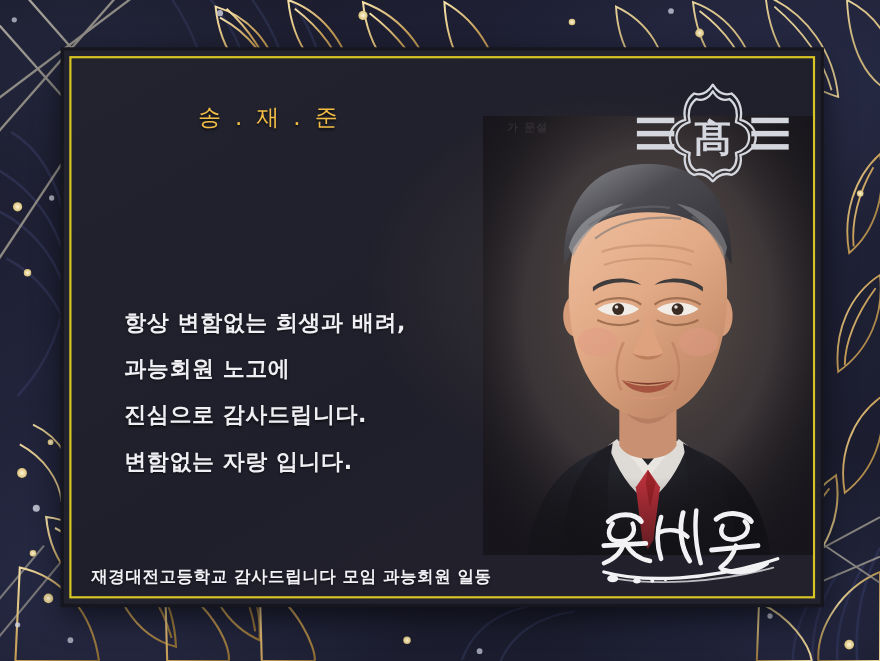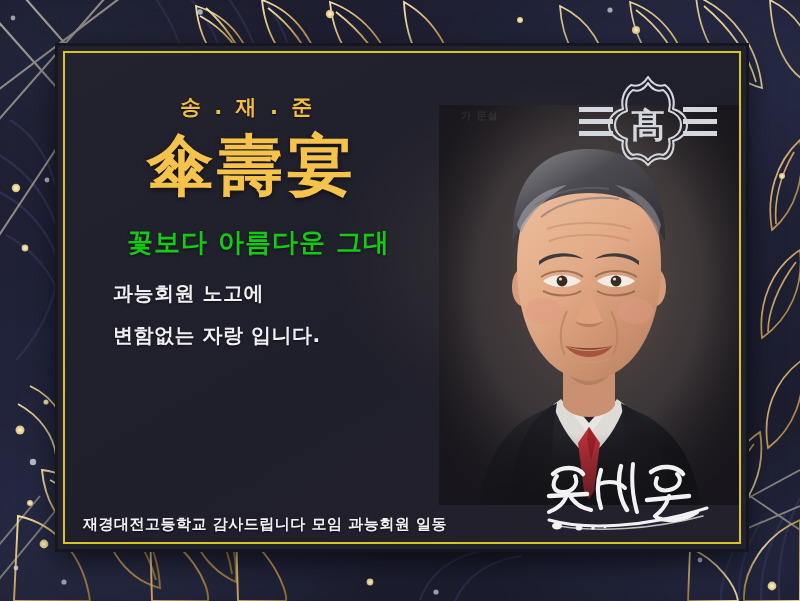--- a/index.html
+++ b/index.html
@@ -64,21 +64,21 @@
   
   #emblem {
     position:absolute;
     left:508px; top:18px;
     width:150px; height:95px;
   }
 
   
   #name-line {
     position:absolute; left:115px; top:40px;
-    font-size:21px; font-weight:700;
+    font-size:21px; font-weight:400;
     color:#f2bd45; letter-spacing:3px;
     text-shadow:0 1px 2px rgba(0,0,0,.6);
   }
   #headline {
     position:absolute; left:82px; top:80px;
     font-size:66px; font-weight:700;
     color:#f5c24c; letter-spacing:4px;
     line-height:1;
     text-shadow:0 2px 5px rgba(0,0,0,.55);
   }
@@ -413,25 +413,25 @@
                      C 47 66, 42 61, 42 54
                      C 42 47, 47 42, 54 40
                      C 52 33, 53 24, 60 19
                      C 65 21, 71 19, 75 12 Z"></path>
           </g>
           <text x="75" y="66" text-anchor="middle" font-family="'DejaVu Sans','Liberation Sans',sans-serif" font-size="34" font-weight="700" fill="#d5d7de">髙</text>
         </svg>
       </div>
 
       <div id="name-line">송 . 재 . 준</div>
-      <div id="headline">傘壽宴</div>
-      <div id="subtitle">꽃보다 아름다운 그대</div>
 
       <div id="body-lines">
+        <div class="body-line">항상 변함없는 희생과 배려,</div>
         <div class="body-line">과능회원 노고에</div>
+        <div class="body-line">진심으로 감사드립니다.</div>
         <div class="body-line">변함없는 자랑 입니다.</div>
       </div>
 
       <div id="footer-line">재경대전고등학교 감사드립니다 모임 과능회원 일동</div>
 
       <div id="signature">
         <svg width="190" height="78" viewBox="0 0 190 78" xmlns="http://www.w3.org/2000/svg">
           <g fill="none" stroke="#f2f2f4" stroke-linecap="round" stroke-linejoin="round">
 
             <path d="M 18 18 C 26 10, 42 10, 48 18" stroke-width="4.5"></path>

